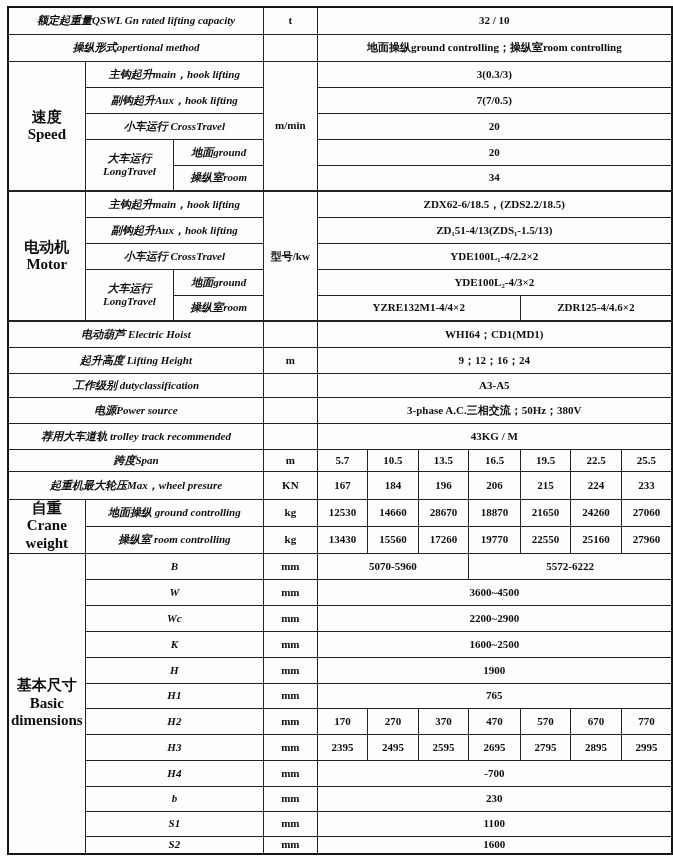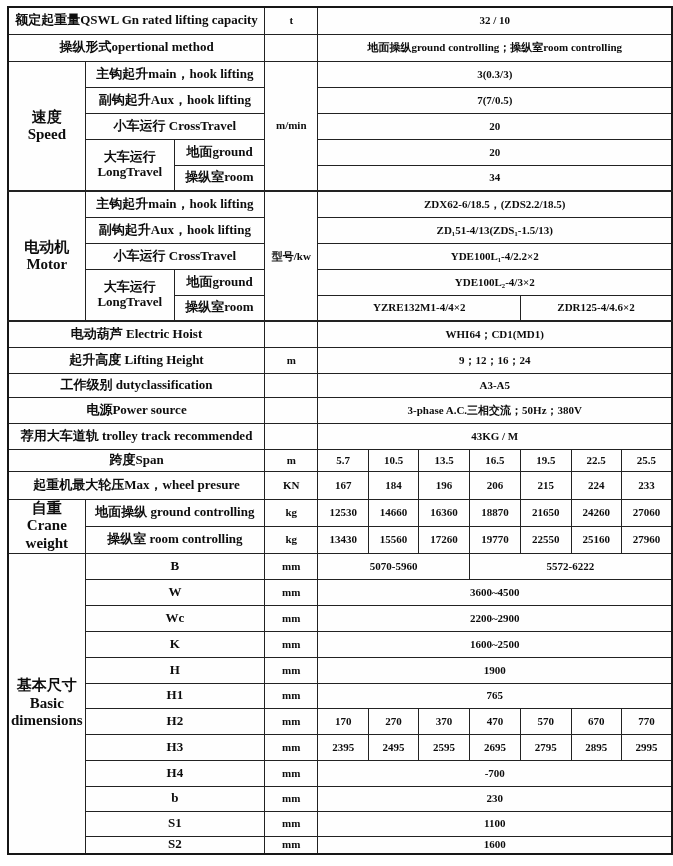--- a/index.html
+++ b/index.html
@@ -13,21 +13,21 @@
     margin:6px 0 0 7px;
     border:2px solid #161616;
     background:#fefefe;
   }
   td{
     border:1px solid #222;
     text-align:center;vertical-align:middle;
     font-weight:bold;padding:0 2px;overflow:hidden;
     line-height:1.15;
   }
-  .lbl{font-size:13px;}
+  .lbl{font-size:11px;font-style:italic;}
   .val{font-size:11px;}
   .unit{font-size:11px;}
   .grp{font-size:15px;white-space:pre-line;}
   .pre{white-space:pre-line;}
   tr.sep td{border-top-width:2px;}
 </style>
 </head>
 <body>
 
 <table class="spec">
@@ -162,21 +162,21 @@
   </tr>
 
   <tr style="height:27px">
     <td class="grp" rowspan="2">自重
 Crane
 weight</td>
     <td class="lbl" colspan="2">地面操纵 ground controlling</td>
     <td class="unit">kg</td>
     <td class="val">12530</td>
     <td class="val">14660</td>
-    <td class="val">16360</td>
+    <td class="val">28670</td>
     <td class="val">18870</td>
     <td class="val">21650</td>
     <td class="val">24260</td>
     <td class="val">27060</td>
   </tr>
   <tr style="height:27px">
     <td class="lbl" colspan="2">操纵室 room controlling</td>
     <td class="unit">kg</td>
     <td class="val">13430</td>
     <td class="val">15560</td>

